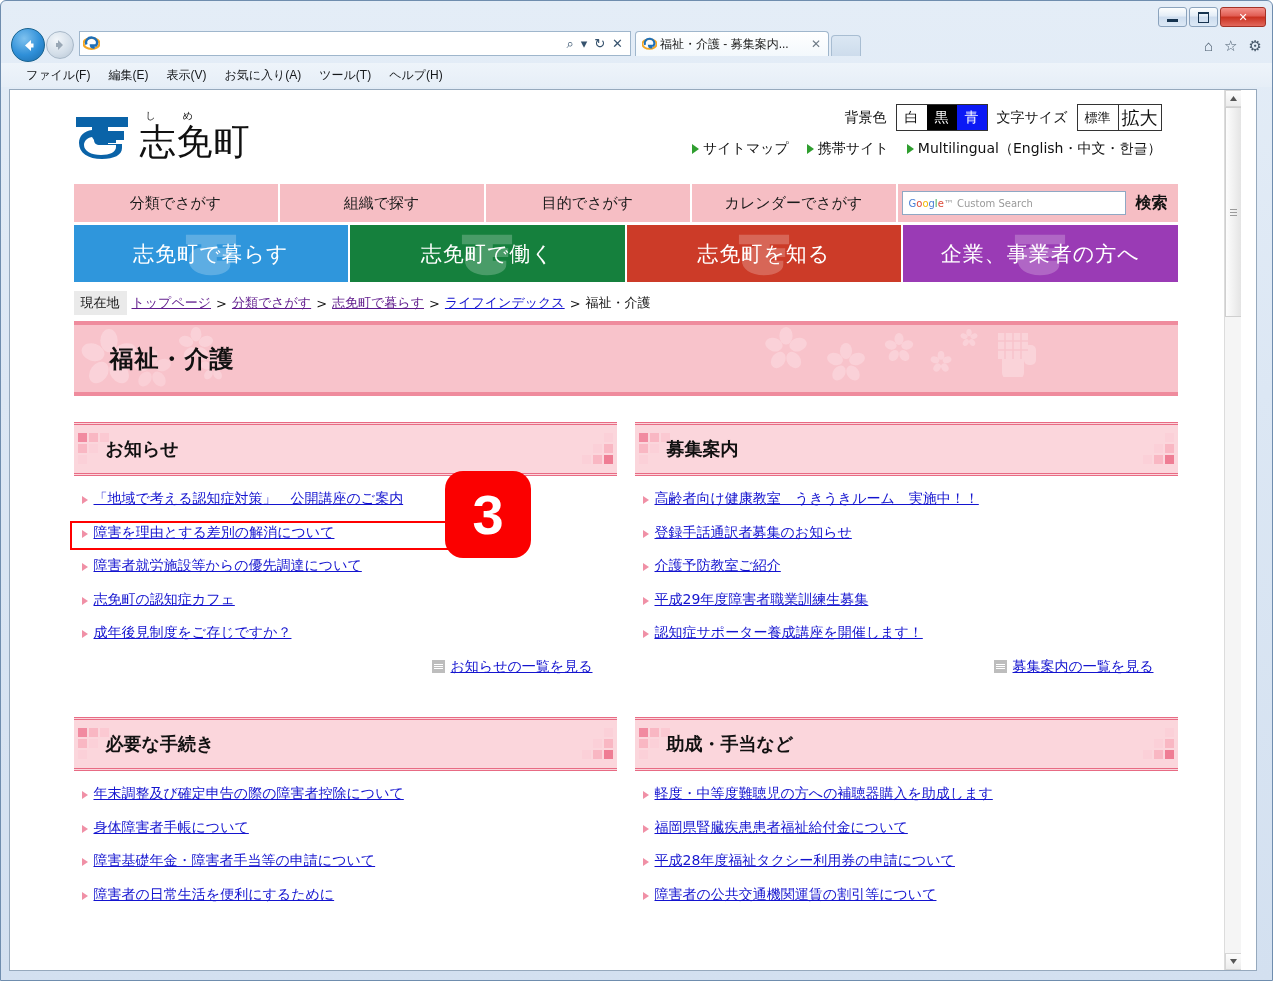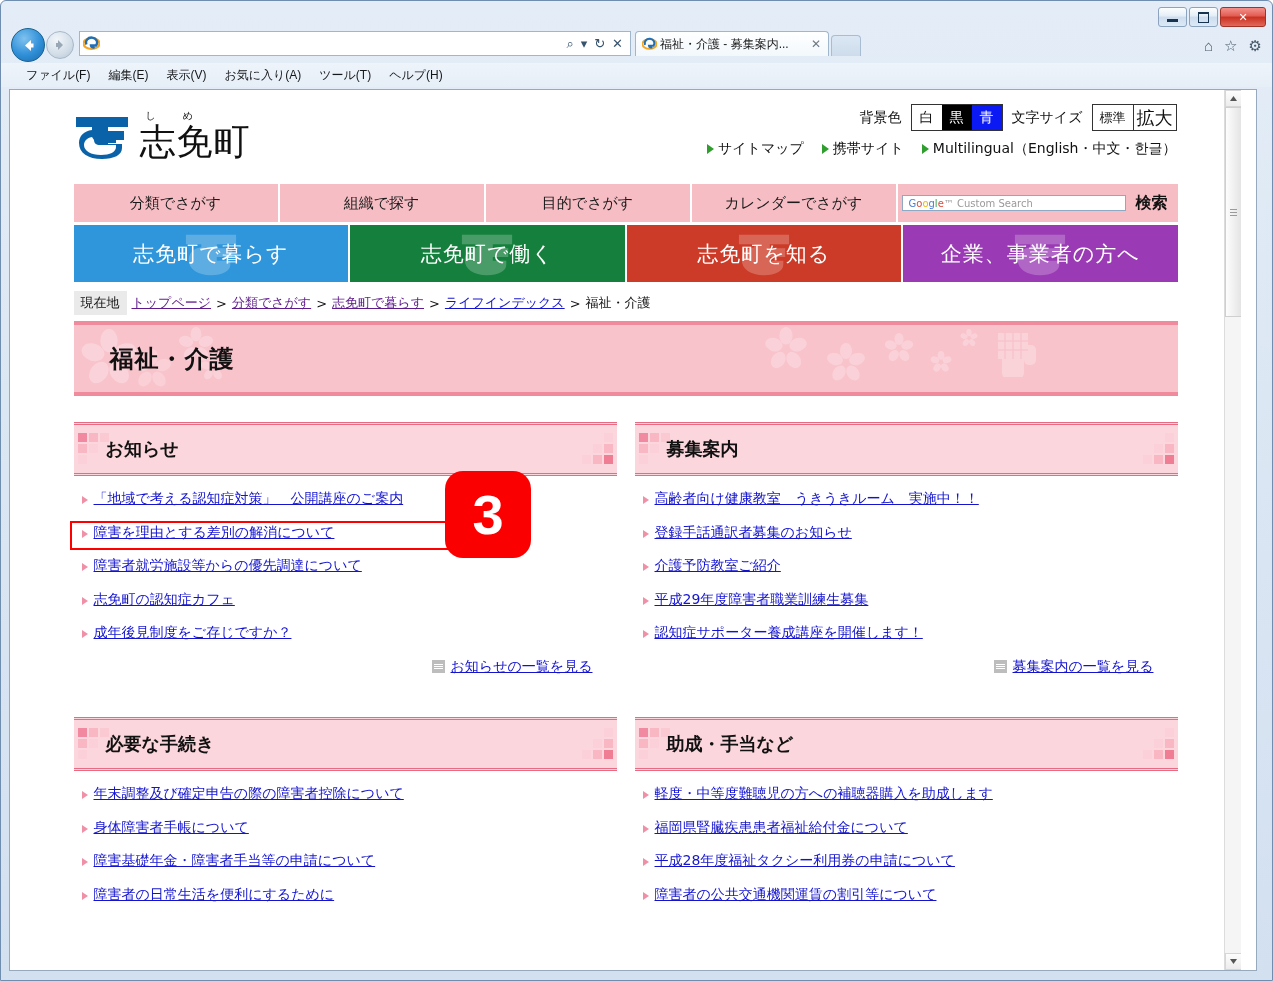--- a/index.html
+++ b/index.html
@@ -152,21 +152,21 @@
   .logo-ruby{
     position:absolute;top:-3px;left:6px;width:100%;
     font-size:10px;color:#111;letter-spacing:27px;
     font-family:"DejaVu Sans",sans-serif;
   }
   .logo-name{
     font-size:36px;color:#111;letter-spacing:1px;line-height:1;
     font-family:"DejaVu Sans",sans-serif;padding-top:12px;
   }
 
-  .header-right{position:absolute;right:1px;top:14px;text-align:right;}
+  .header-right{position:absolute;right:16px;top:14px;text-align:right;}
   .hdr-row1{display:flex;align-items:center;justify-content:flex-end;gap:9px;}
   .hdr-label{font-size:14px;color:#111;font-family:"DejaVu Sans",sans-serif;}
   .bg-swatches{display:flex;border:1px solid #333;}
   .sw{
     width:30px;height:25px;display:flex;align-items:center;justify-content:center;
     font-size:14px;font-family:"DejaVu Sans",sans-serif;
   }
   .sw.white{background:#fff;color:#111;}
   .sw.black{background:#000;color:#fff;}
   .sw.blue{background:#0b19f5;color:#fff;}
@@ -192,21 +192,21 @@
   .findnav{display:flex;gap:2px;height:38px;margin-top:2px;}
   .findtab{
     flex:1;background:#f6bec4;display:flex;align-items:center;justify-content:center;
     font-size:15px;color:#1b1b1b;font-family:"DejaVu Sans",sans-serif;
   }
   .searchcell{
     width:280px;background:#f6bec4;display:flex;align-items:center;
     padding:0 6px 0 4px;box-sizing:border-box;gap:6px;
   }
   .searchbox{
-    flex:1;height:16px;background:#fff;border:1px solid #8fa8c4;box-sizing:border-box;
+    flex:1;height:24px;background:#fff;border:1px solid #8fa8c4;box-sizing:border-box;
     display:flex;align-items:center;padding-left:6px;
   }
   .gph{font-size:10px;color:#9a9a9a;font-family:"DejaVu Sans",sans-serif;white-space:nowrap;}
   .gph .g-blue{color:#4b7fd4;} .gph .g-red{color:#dd4b39;}
   .gph .g-yel{color:#f2b705;} .gph .g-grn{color:#3aa757;}
   .searchbtn{
     font-size:16px;font-weight:bold;color:#111;padding:0 4px;
     font-family:"DejaVu Sans",sans-serif;
   }
 

